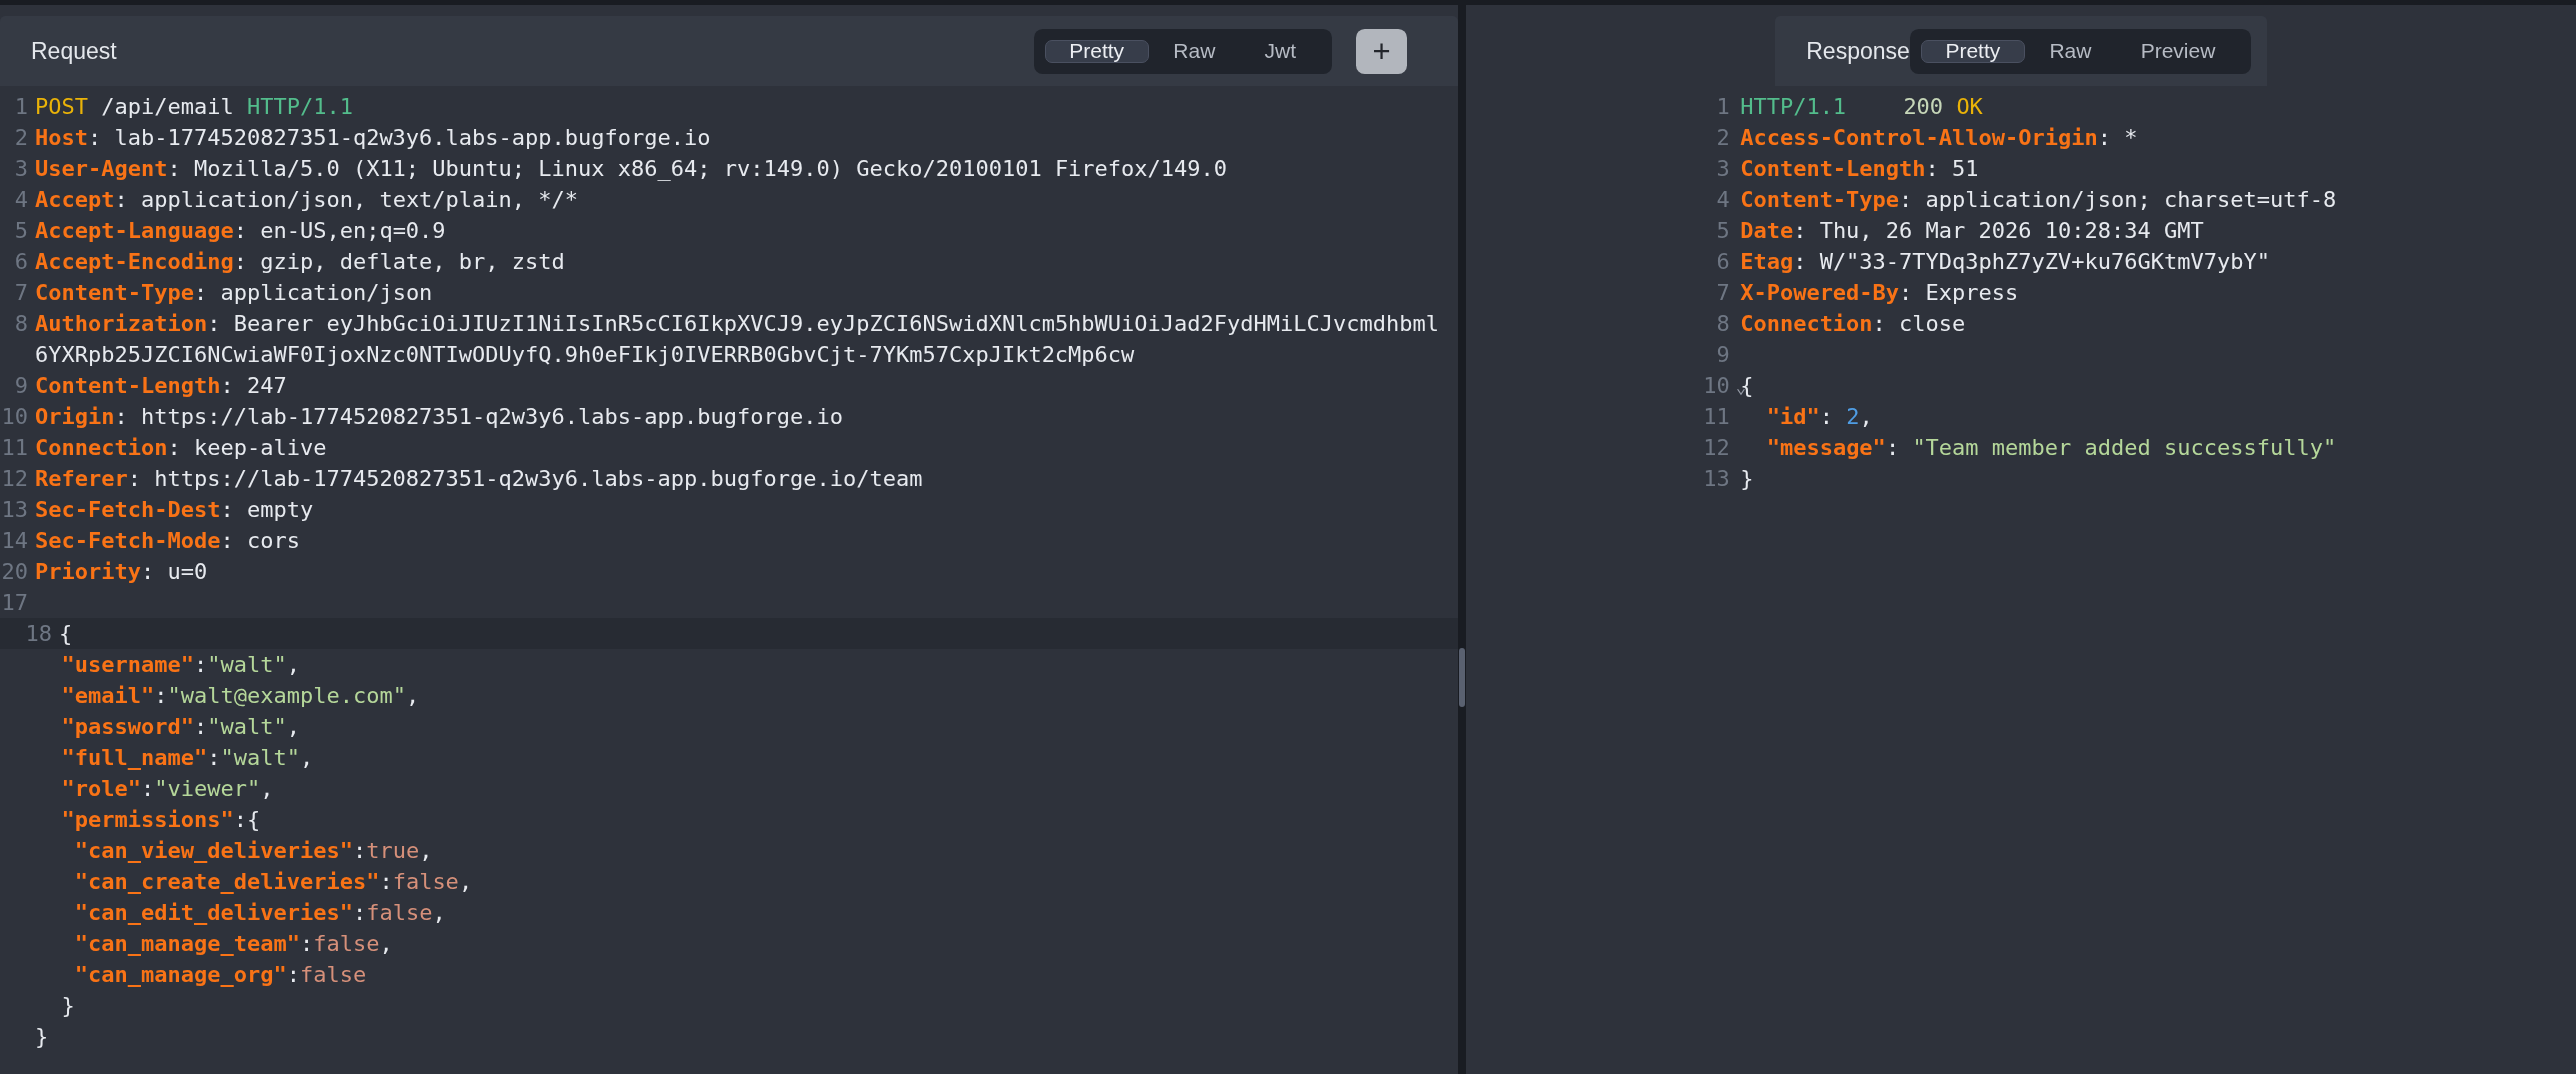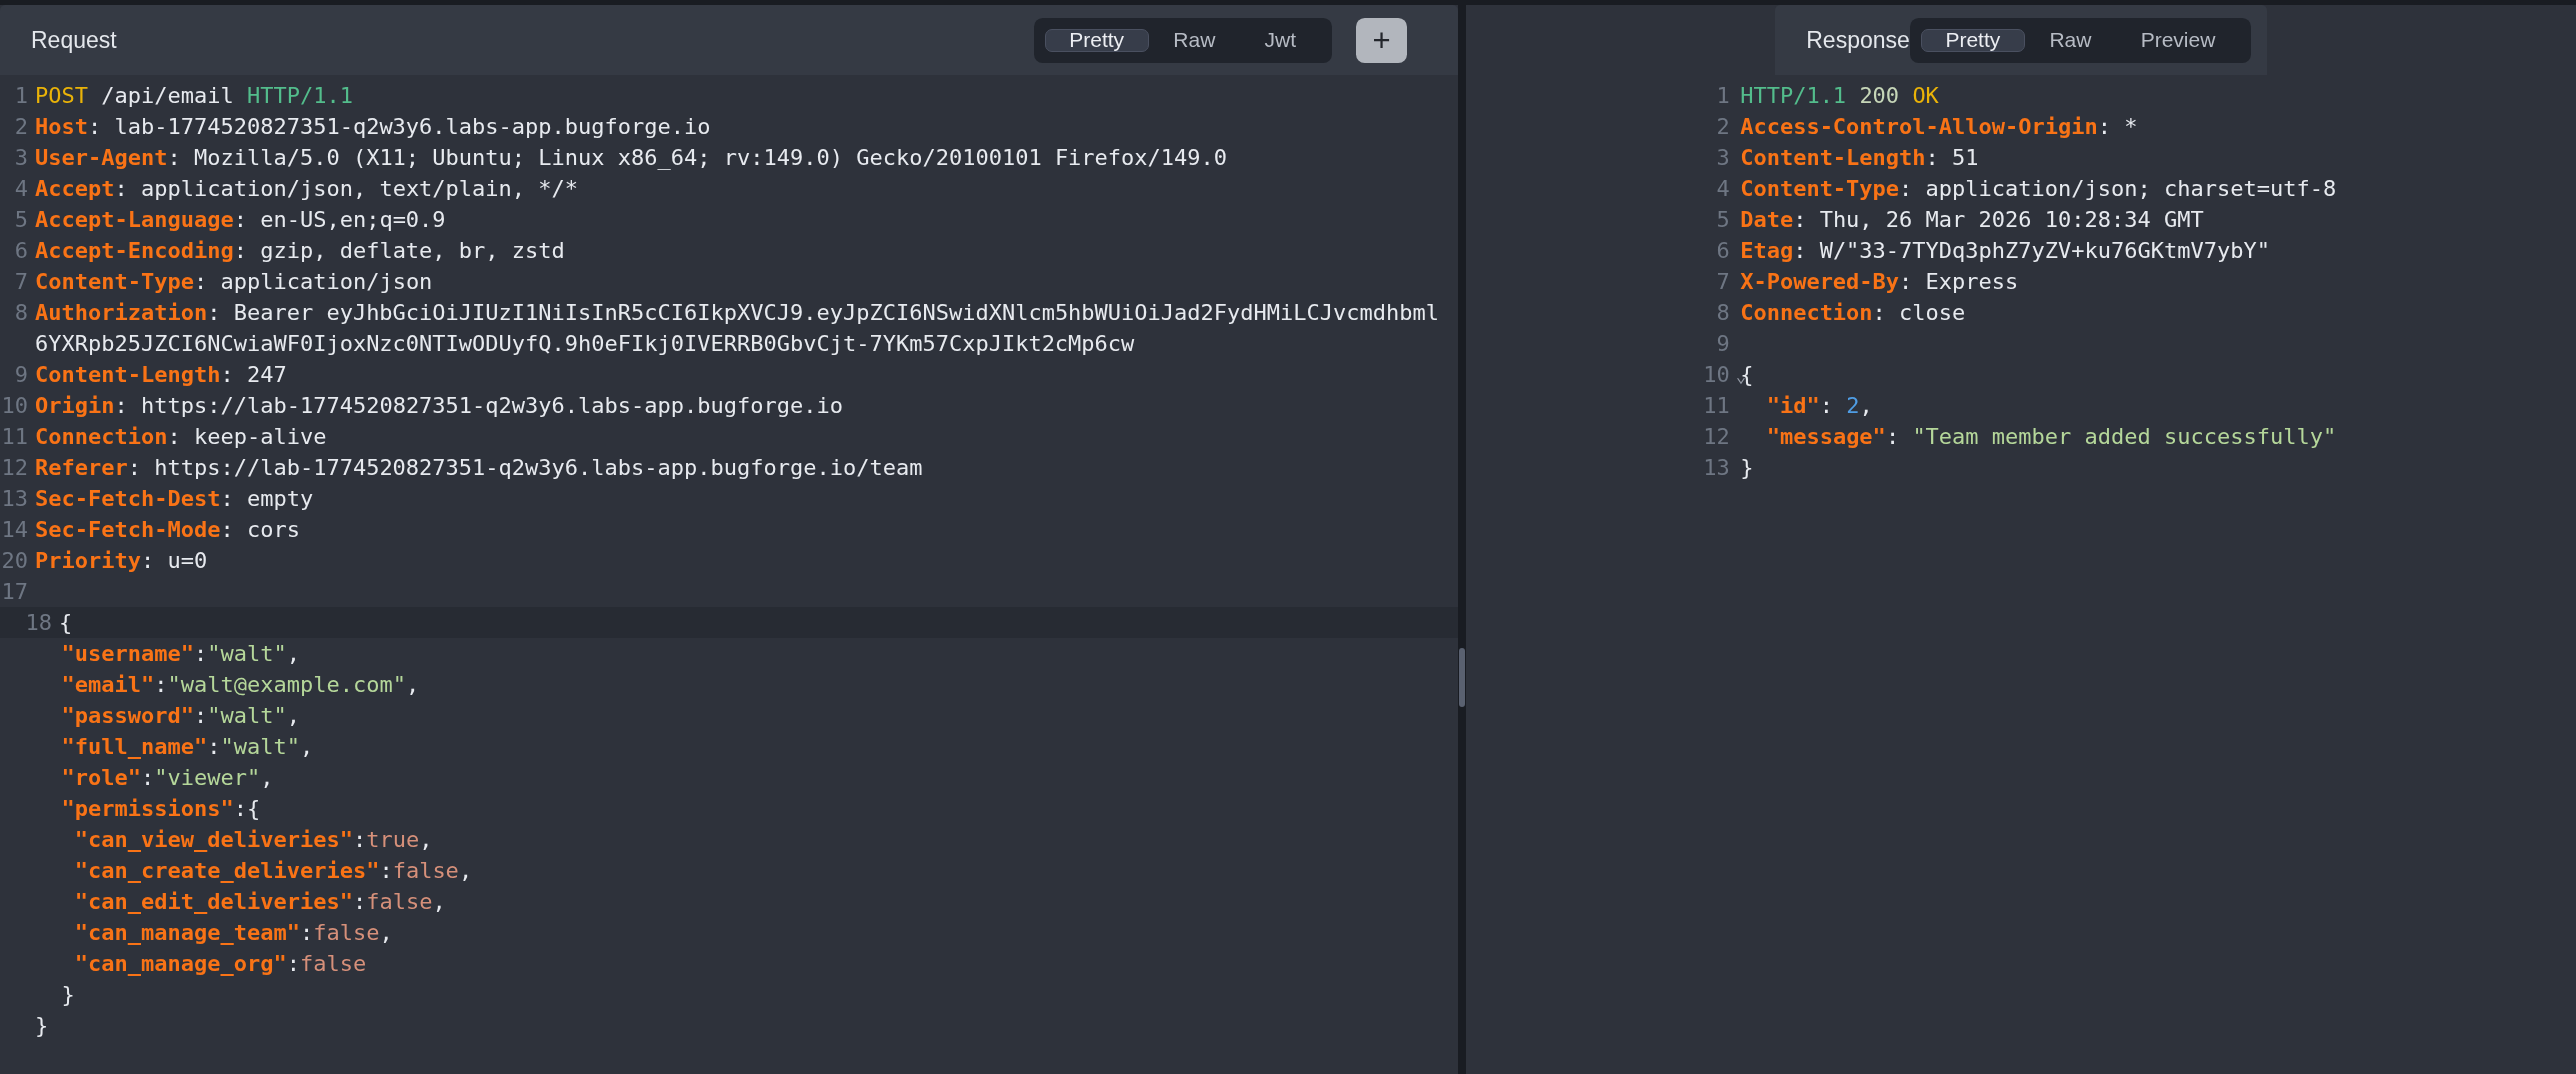--- a/index.html
+++ b/index.html
@@ -1,38 +1,38 @@
 <!DOCTYPE html>
 <html style="font-size:14px"><head>
 <meta charset="utf-8">
 <style>
   html,body{margin:0;padding:0;width:2576px;height:1075px;overflow:hidden;background:#191c22;}
   .app{display:flex;width:2576px;height:1075px;padding-top:5.2px;box-sizing:border-box;}
   .panel{background:#2e323b;display:flex;flex-direction:column;overflow:hidden;}
   .panel-request{width:1458px;}
   .panel-response{flex:1;margin-left:7.9px;align-items:center;}
-  .panel-header{height:70px;flex:0 0 70px;display:flex;align-items:center;background:#353a44;padding-left:31px;box-sizing:border-box;border-radius:5.2px 5.2px 0 0;}
+  .panel-header{height:70px;flex:0 0 70px;display:flex;align-items:center;background:#353a44;padding-left:31px;box-sizing:border-box;border-radius:5.2px 5.2px 0 0;margin-top:11px;}
   .panel-title{font-family:"Liberation Sans",sans-serif;font-size:23px;color:#e4e7ec;}
   .spacer{flex:1;}
   .tabs{background:#20242c;border-radius:8.7px;padding:11px;display:flex;align-items:stretch;height:45px;box-sizing:border-box;}
   .tab{padding:0 23.6px;border-radius:7px;display:flex;align-items:center;font-family:"Liberation Sans",sans-serif;font-size:21px;color:#b6bbc4;cursor:default;border:0.9px solid transparent;box-sizing:border-box;}
   .tab.selected{background:#373d4a;color:#eceef2;border:0.9px solid #4a5060;}
   .plus-btn{width:51px;height:45px;border-radius:8.7px;background:#b2b6bd;color:#23262c;font-family:"Liberation Sans",sans-serif;font-size:31px;line-height:1;display:flex;align-items:center;justify-content:center;margin-left:24.4px;margin-right:51px;cursor:default;}
   .tabs-right{margin-right:15.7px;}
   .code{flex:1;padding-top:5.2px;font-family:"DejaVu Sans Mono",monospace;font-size:22px;line-height:31px;overflow:hidden;}
   .line{display:flex;align-items:flex-start;position:relative;}
   .line.active{background:#272b33;padding-left:24px;}
   .ln{flex:0 0 28px;text-align:right;color:#6e7683;user-select:none;}
   .panel-response .ln{flex:0 0 31px;}
   .txt{flex:1;white-space:pre-wrap;word-break:break-all;padding-left:7px;padding-right:7px;color:#e7eaef;}
   .panel-response .txt{padding-left:10.5px;}
   .fold{position:absolute;left:37px;top:1.7px;color:#959ba6;font-size:17.4px;line-height:31px;}
   .tok-method{color:#eab308;}
   .tok-proto{color:#53bd8c;}
-  .tok-status{color:#c6d6b8;}
+  .tok-status{color:#c6d6b8;margin-left:44px;}
   .tok-key{color:#f97316;font-weight:bold;}
   .tok-plain{color:#e7eaef;}
   .tok-str{color:#b5d79a;}
   .tok-bool{color:#d6907a;}
   .tok-num{color:#4f9de4;}
   .scroll-thumb{position:absolute;left:1459px;top:648px;width:6.1px;height:59px;background:#5a6170;border-radius:3.5px;z-index:5;}
 </style>
 </head>
 <body>
 

